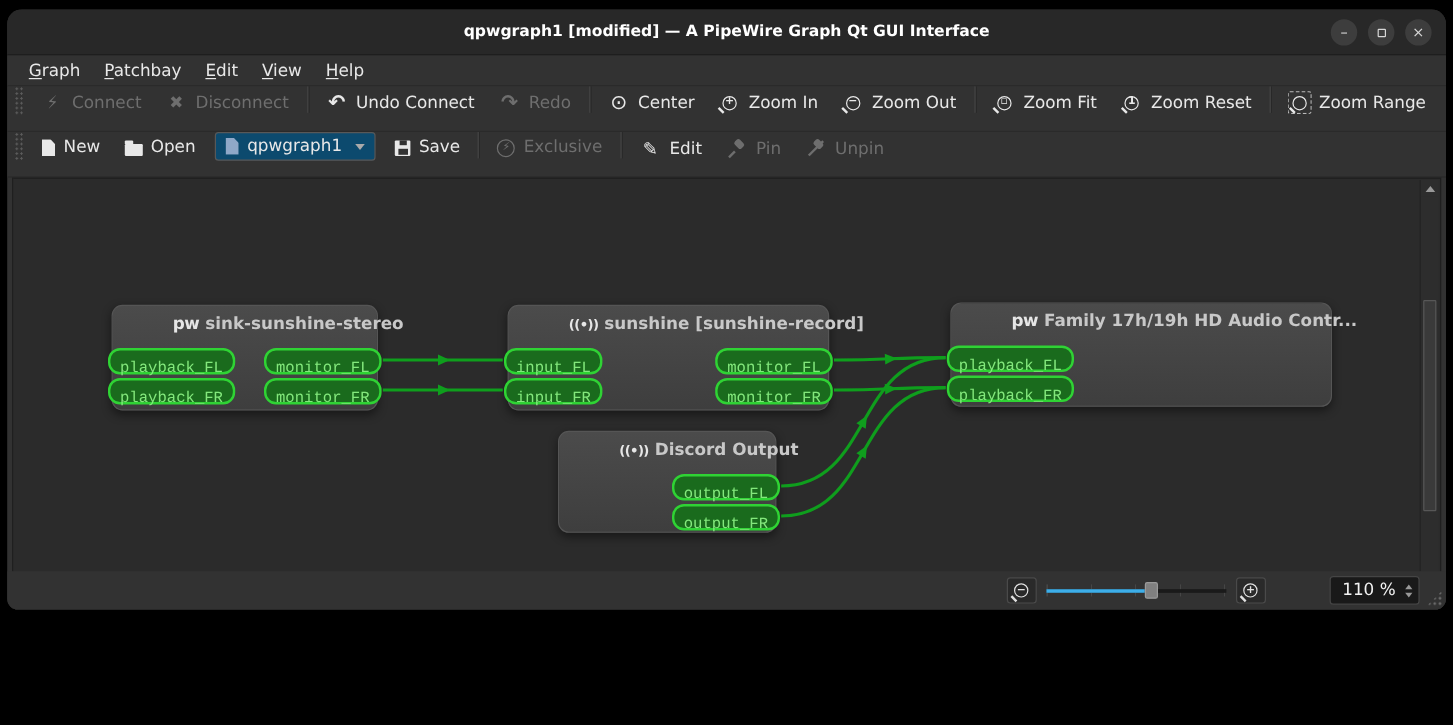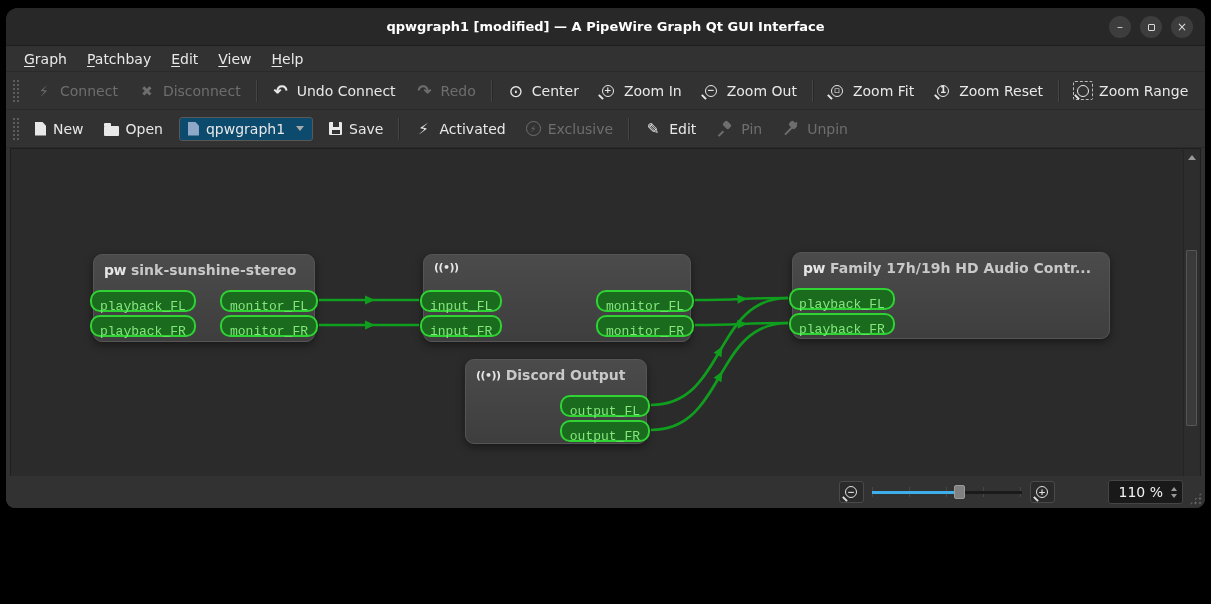--- a/index.html
+++ b/index.html
@@ -17,21 +17,21 @@
             display:flex; align-items:center; justify-content:center; font-size:12px; line-height:1; }
   .winbtn .sq { width:7px; height:7px; border:1.4px solid #d8d8d8; border-radius:1px; }
 
   
   .menubar { height:26px; background:#323232; display:flex; align-items:center;
              padding-left:8px; border-bottom:1px solid #2a2a2a; }
   .menu-item { color:#e8e8e8; font-size:14px; padding:3px 10px; }
   .menu-item u { text-decoration:underline; text-underline-offset:2px; }
 
   
-  .toolbar { height:38px; background:#323232; display:flex; align-items:center;
+  .toolbar { height:38px; background:#323232; display:flex; align-items:flex-start;
              padding-left:4px; border-bottom:1px solid #2a2a2a; }
   .tb-handle { width:7px; height:24px; margin:0 6px 0 2px;
                background-image:radial-gradient(#5c5c5c 1px, transparent 1.1px);
                background-size:4px 4px; }
   .tb-btn { display:flex; align-items:center; gap:7px; padding:5px 10px; color:#e8e8e8;
             font-size:14px; border-radius:3px; white-space:nowrap; }
   .tb-btn.disabled { color:#6e6e6e; }
   .tb-sep { width:1px; height:22px; background:#454545; margin:0 5px; box-shadow:1px 0 0 #282828; }
   .combo { display:flex; align-items:center; gap:7px; background:#0c4a6e; border:1px solid #585858;
            border-radius:3px; padding:3px 8px; margin:0 6px; color:#e8e8e8; font-size:14px; }
@@ -78,21 +78,21 @@
                       transform:rotate(45deg); top:0; left:8px; }
 
   
   .canvas-wrap { position:absolute; left:4px; right:4px; top:140px; height:410px;
                  background:#2b2b2b; border:1px solid #1f1f1f; }
   .viewport { position:absolute; left:1px; top:1px; right:17px; bottom:17px;
               overflow:hidden; background:#2b2b2b; }
   .node { position:absolute; background:linear-gradient(180deg,#4b4b4b,#3e3e3e);
           border:1px solid #555555; border-radius:9px; box-shadow:0 3px 8px rgba(0,0,0,.45); }
   .node-header { display:flex; align-items:center; gap:5px; padding:7px 10px 0 10px; }
-  .node-icon { color:#e6e6e6; font-weight:bold; font-size:14px; line-height:1; letter-spacing:-0.5px; white-space:nowrap; }
+  .node-icon { color:#e6e6e6; font-weight:bold; font-size:14px; line-height:1; letter-spacing:-0.5px; white-space:nowrap;margin-left:40px; }
   .node-icon.stream { font-size:11px; }
   .node-title { color:#c8c8c8; font-weight:bold; font-size:14px; white-space:nowrap; }
   .port { position:absolute; height:22px; line-height:18px; font-size:13px; padding:6px 8px;
           border-radius:10px; border:2px solid; white-space:nowrap;font-family:Liberation Mono, monospace; }
   svg.wires { position:absolute; left:0; top:0; z-index:5; pointer-events:none; }
 
   
   .vscroll { position:absolute; top:1px; right:1px; bottom:17px; width:16px; background:#2d2d2d; border-left:1px solid #242424; }
   .hscroll { position:absolute; left:1px; right:17px; bottom:1px; height:16px; background:#2d2d2d; border-top:1px solid #242424; }
   .sb-corner { position:absolute; right:1px; bottom:1px; width:16px; height:16px; background:#2d2d2d; }
@@ -222,24 +222,20 @@
       <div class="combo">
         <span class="ico ico-filedoc"></span>
         <span>qpwgraph1</span>
         <span class="caret"></span>
       </div>
       <div class="tb-btn">
         <span class="ico ico-save"></span>
         <span>Save</span>
       </div>
       <div class="tb-sep"></div>
-      <div class="tb-btn">
-        <span class="ico ico-activated"></span>
-        <span>Activated</span>
-      </div>
       <div class="tb-btn disabled">
         <span class="ico ico-exclusive"></span>
         <span>Exclusive</span>
       </div>
       <div class="tb-sep"></div>
       <div class="tb-btn">
         <span class="ico ico-edit"></span>
         <span>Edit</span>
       </div>
       <div class="tb-btn disabled">
@@ -260,20 +256,21 @@
             <span class="node-title">sink-sunshine-stereo</span>
           </div>
           <div class="port in" style="top: 35px; left: -4px; background: rgb(26, 107, 29); border-color: rgb(47, 211, 52); color: rgb(131, 232, 124);">playback_FL</div>
           <div class="port in" style="top: 60px; left: -4px; background: rgb(26, 107, 29); border-color: rgb(47, 211, 52); color: rgb(131, 232, 124);">playback_FR</div>
           <div class="port out" style="top: 35px; right: -4px; background: rgb(26, 107, 29); border-color: rgb(47, 211, 52); color: rgb(131, 232, 124);">monitor_FL</div>
           <div class="port out" style="top: 60px; right: -4px; background: rgb(26, 107, 29); border-color: rgb(47, 211, 52); color: rgb(131, 232, 124);">monitor_FR</div>
         </div>
         <div class="node" style="left: 411px; top: 104px; width: 268px; height: 88px;">
           <div class="node-header">
             <span class="node-icon stream">((•))</span>
+            <span class="node-title">sunshine [sunshine-record]</span>
           </div>
           <div class="port in" style="top: 35px; left: -4px; background: rgb(26, 107, 29); border-color: rgb(47, 211, 52); color: rgb(131, 232, 124);">input_FL</div>
           <div class="port in" style="top: 60px; left: -4px; background: rgb(26, 107, 29); border-color: rgb(47, 211, 52); color: rgb(131, 232, 124);">input_FR</div>
           <div class="port out" style="top: 35px; right: -4px; background: rgb(26, 107, 29); border-color: rgb(47, 211, 52); color: rgb(131, 232, 124);">monitor_FL</div>
           <div class="port out" style="top: 60px; right: -4px; background: rgb(26, 107, 29); border-color: rgb(47, 211, 52); color: rgb(131, 232, 124);">monitor_FR</div>
         </div>
         <div class="node" style="left: 780px; top: 102px; width: 318px; height: 87px;">
           <div class="node-header">
             <span class="node-icon">pw</span>
             <span class="node-title">Family 17h/19h HD Audio Contr...</span>

